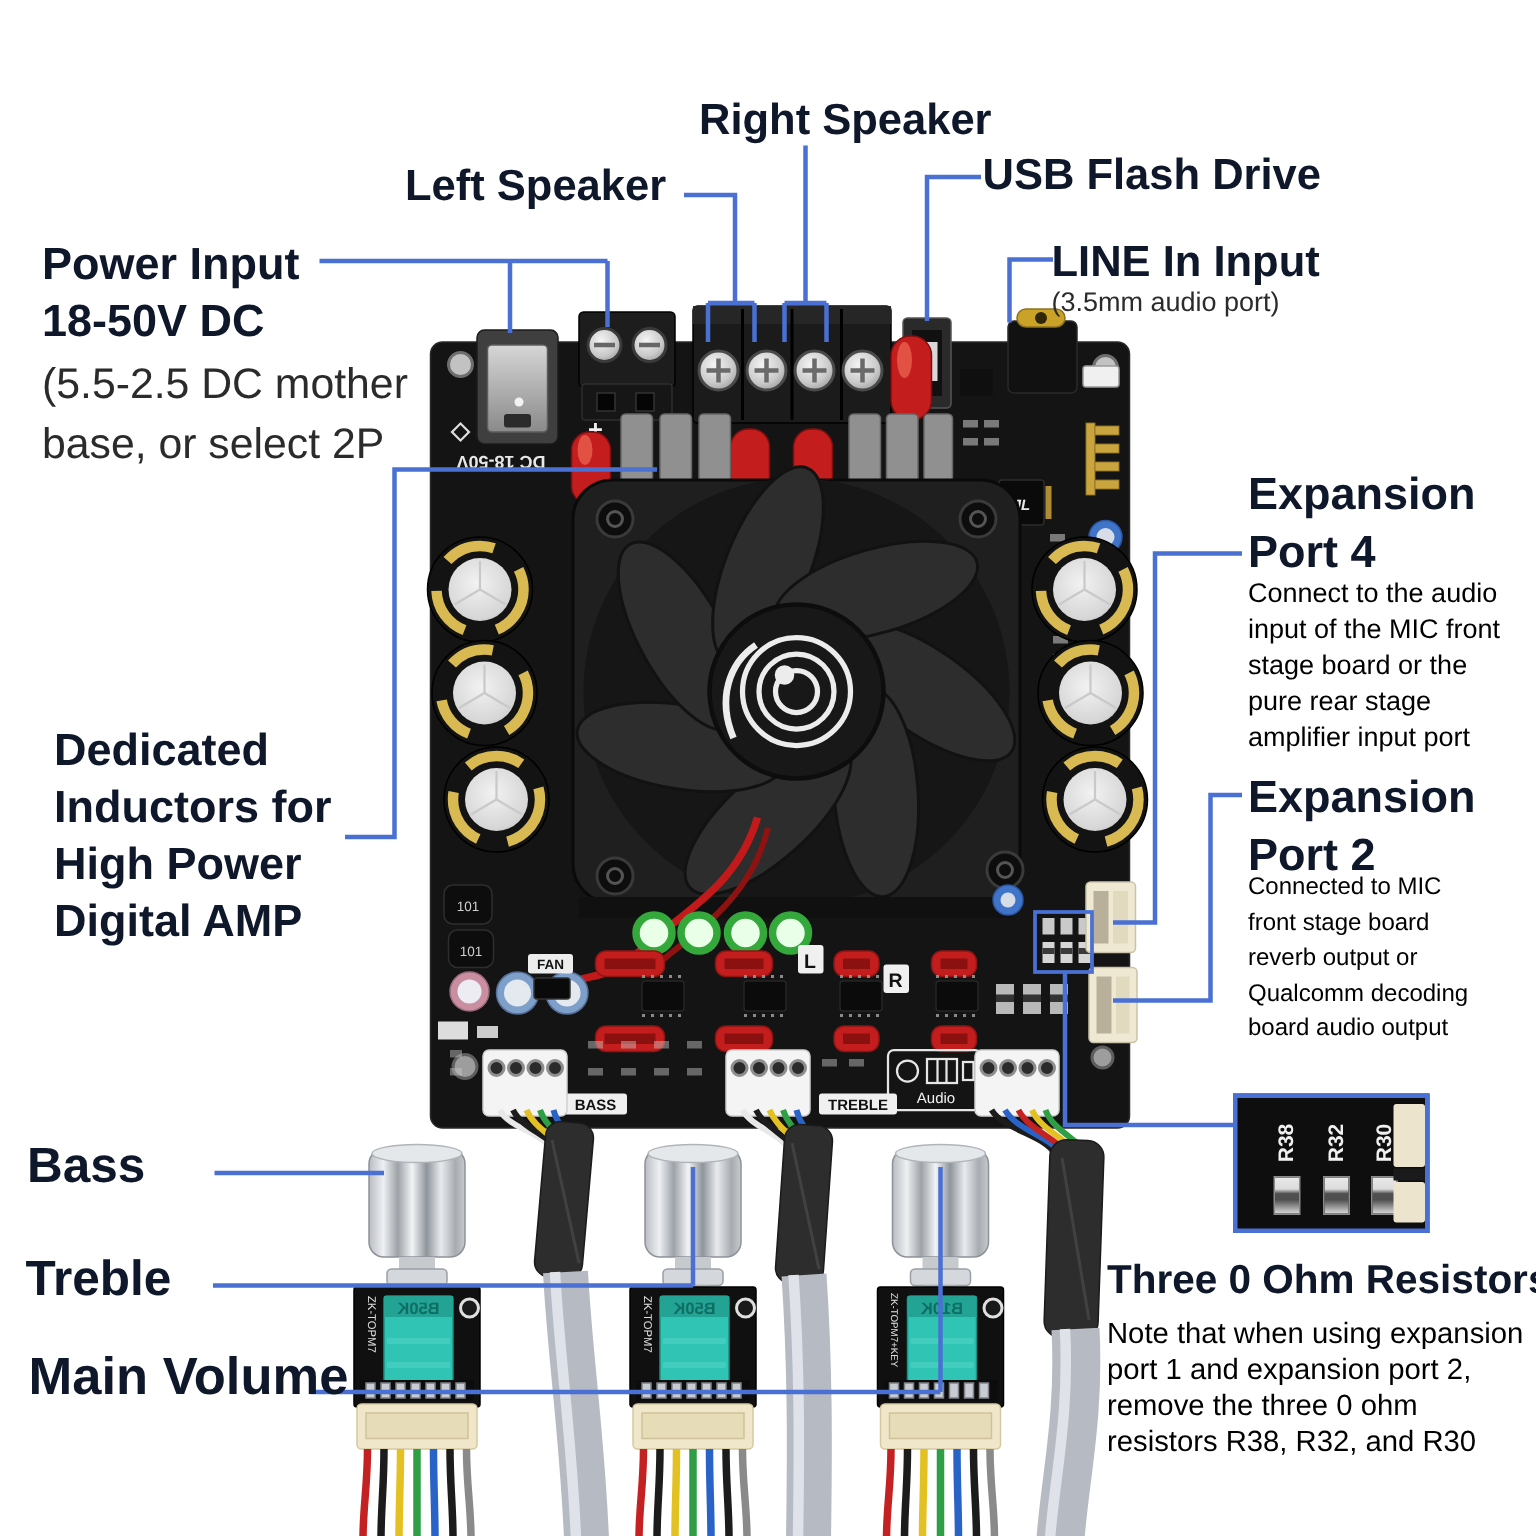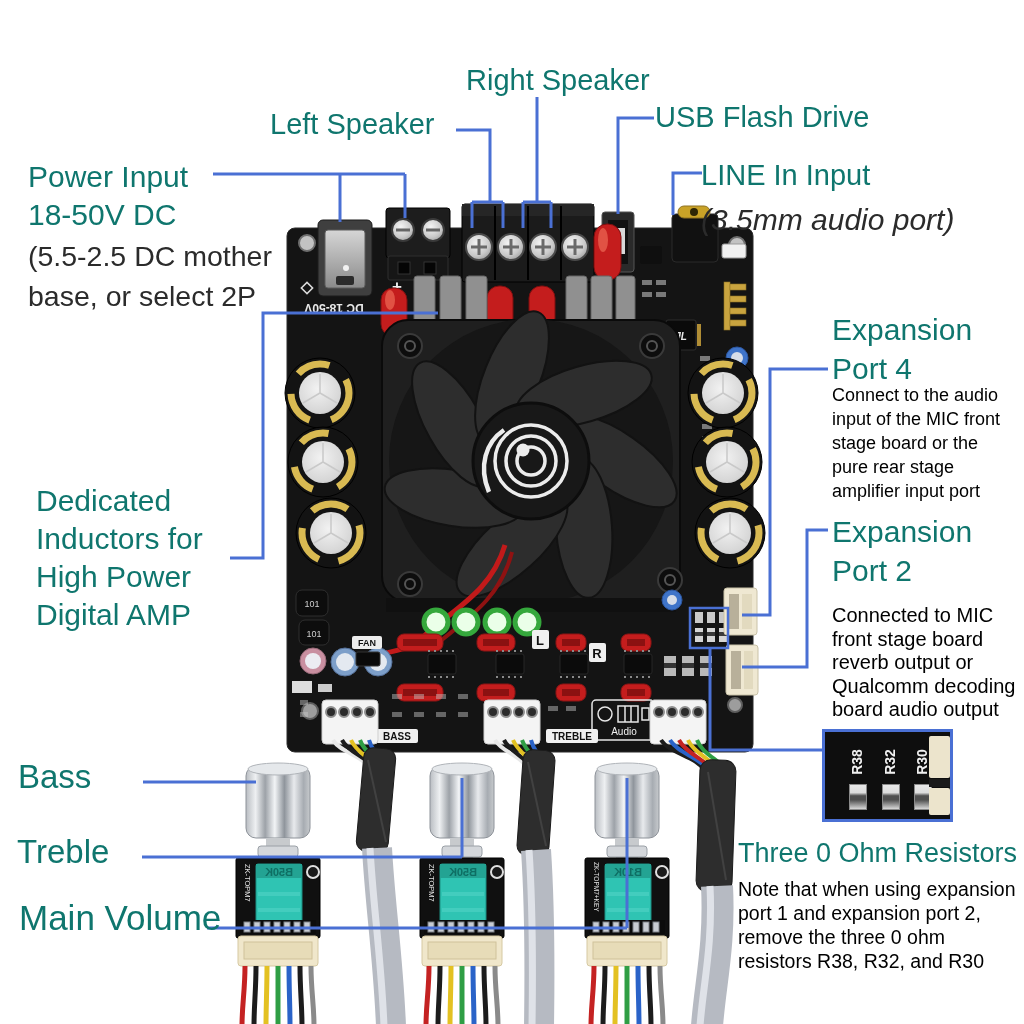--- a/index.html
+++ b/index.html
@@ -1,38 +1,38 @@
 <!DOCTYPE html>
 <html style="--accent: #4a70d4;"><head>
 <meta charset="utf-8">
 <style>
   :root{ --accent:#4a70d4; }
   html,body{margin:0;padding:0;background:#ffffff;}
   #stage{position:relative;width:1024px;height:1024px;background:#ffffff;overflow:hidden;
          font-family:"Liberation Sans", sans-serif;}
   #scene{position:absolute;left:0;top:0;z-index:1;}
-  .lbl{position:absolute;z-index:3;color:#0f766e;font-weight:400;white-space:nowrap;line-height:1;}
+  .lbl{position:absolute;z-index:3;color:#0f172a;font-weight:700;white-space:nowrap;line-height:1;}
   .lbl .ln{display:block;}
   .sub{position:absolute;z-index:3;color:#2b2b2b;font-weight:400;white-space:nowrap;}
   .sub .ln{display:block;}
   .body-txt{position:absolute;z-index:3;color:#000000;font-weight:400;white-space:nowrap;}
   .body-txt .ln{display:block;}
   
   .t-right-speaker{left:466px;top:66px;font-size:29px;}
   .t-left-speaker{left:270px;top:110px;font-size:29px;}
   .t-usb{left:655px;top:103px;font-size:29px;}
   .t-power{left:28px;top:158px;font-size:30px;line-height:38px;}
   .t-power-note{left:28px;top:236px;font-size:28.5px;line-height:40px;}
   .t-linein{left:701px;top:161px;font-size:29px;}
-  .t-linein-note{left:701px;top:203px;font-size:30px;font-style:italic;}
+  .t-linein-note{left:701px;top:191px;font-size:18px;}
   .t-inductors{left:36px;top:482px;font-size:30px;line-height:38px;}
   .t-exp1{left:832px;top:310px;font-size:30px;line-height:39px;}
   .t-exp1-body{left:832px;top:383px;font-size:18px;line-height:24px;}
   .t-exp2{left:832px;top:512px;font-size:30px;line-height:39px;}
-  .t-exp2-body{left:832px;top:604px;font-size:20px;line-height:23.5px;}
+  .t-exp2-body{left:832px;top:580px;font-size:16px;line-height:23.5px;}
   .t-bass{left:18px;top:760px;font-size:33px;}
   .t-treble{left:17px;top:835px;font-size:33px;}
   .t-volume{left:19px;top:900px;font-size:35px;}
   .t-res{left:738px;top:840px;font-size:27px;}
   .t-res-note{left:738px;top:877px;font-size:19.5px;line-height:24px;}
   
   #inset{position:absolute;z-index:3;left:822px;top:729px;width:131px;height:93px;
          background:#0e0e0e;border:3px solid var(--accent);box-sizing:border-box;}
   .ins-lab{position:absolute;width:50px;height:16px;transform:rotate(-90deg);transform-origin:center;
            font-size:14px;font-weight:700;color:#f0f0f0;text-align:center;line-height:16px;}

